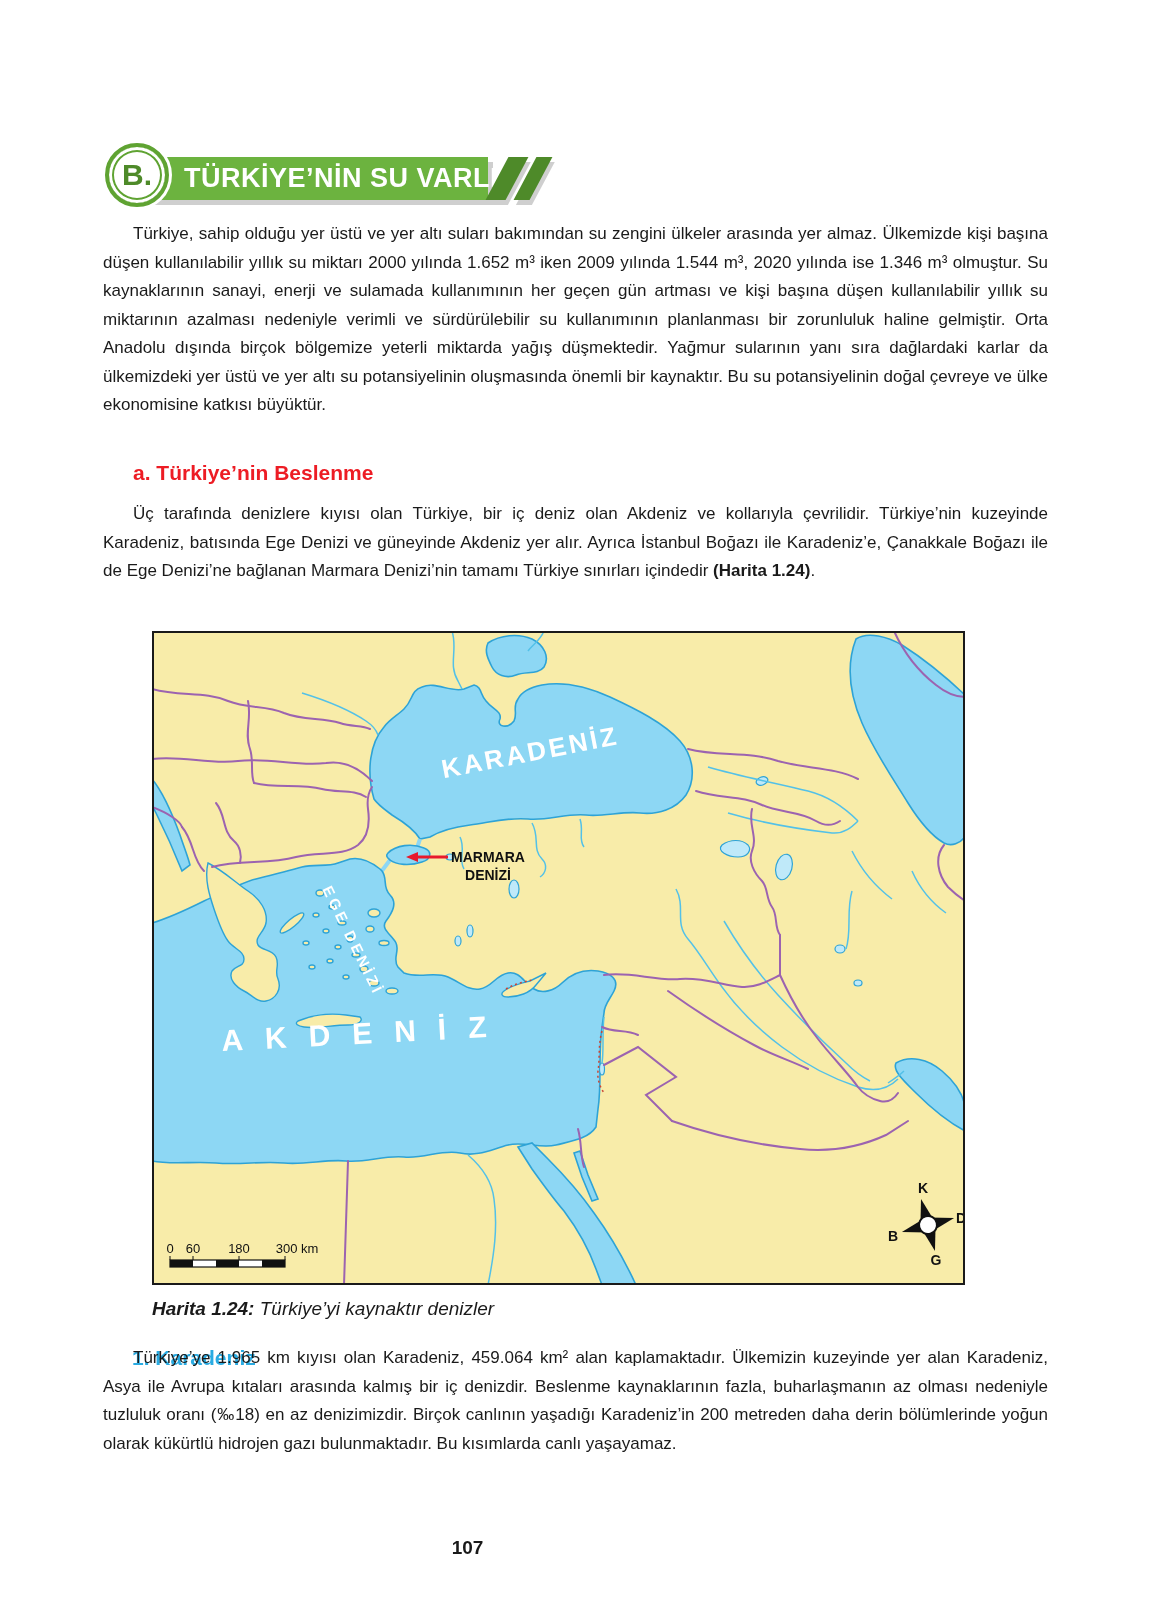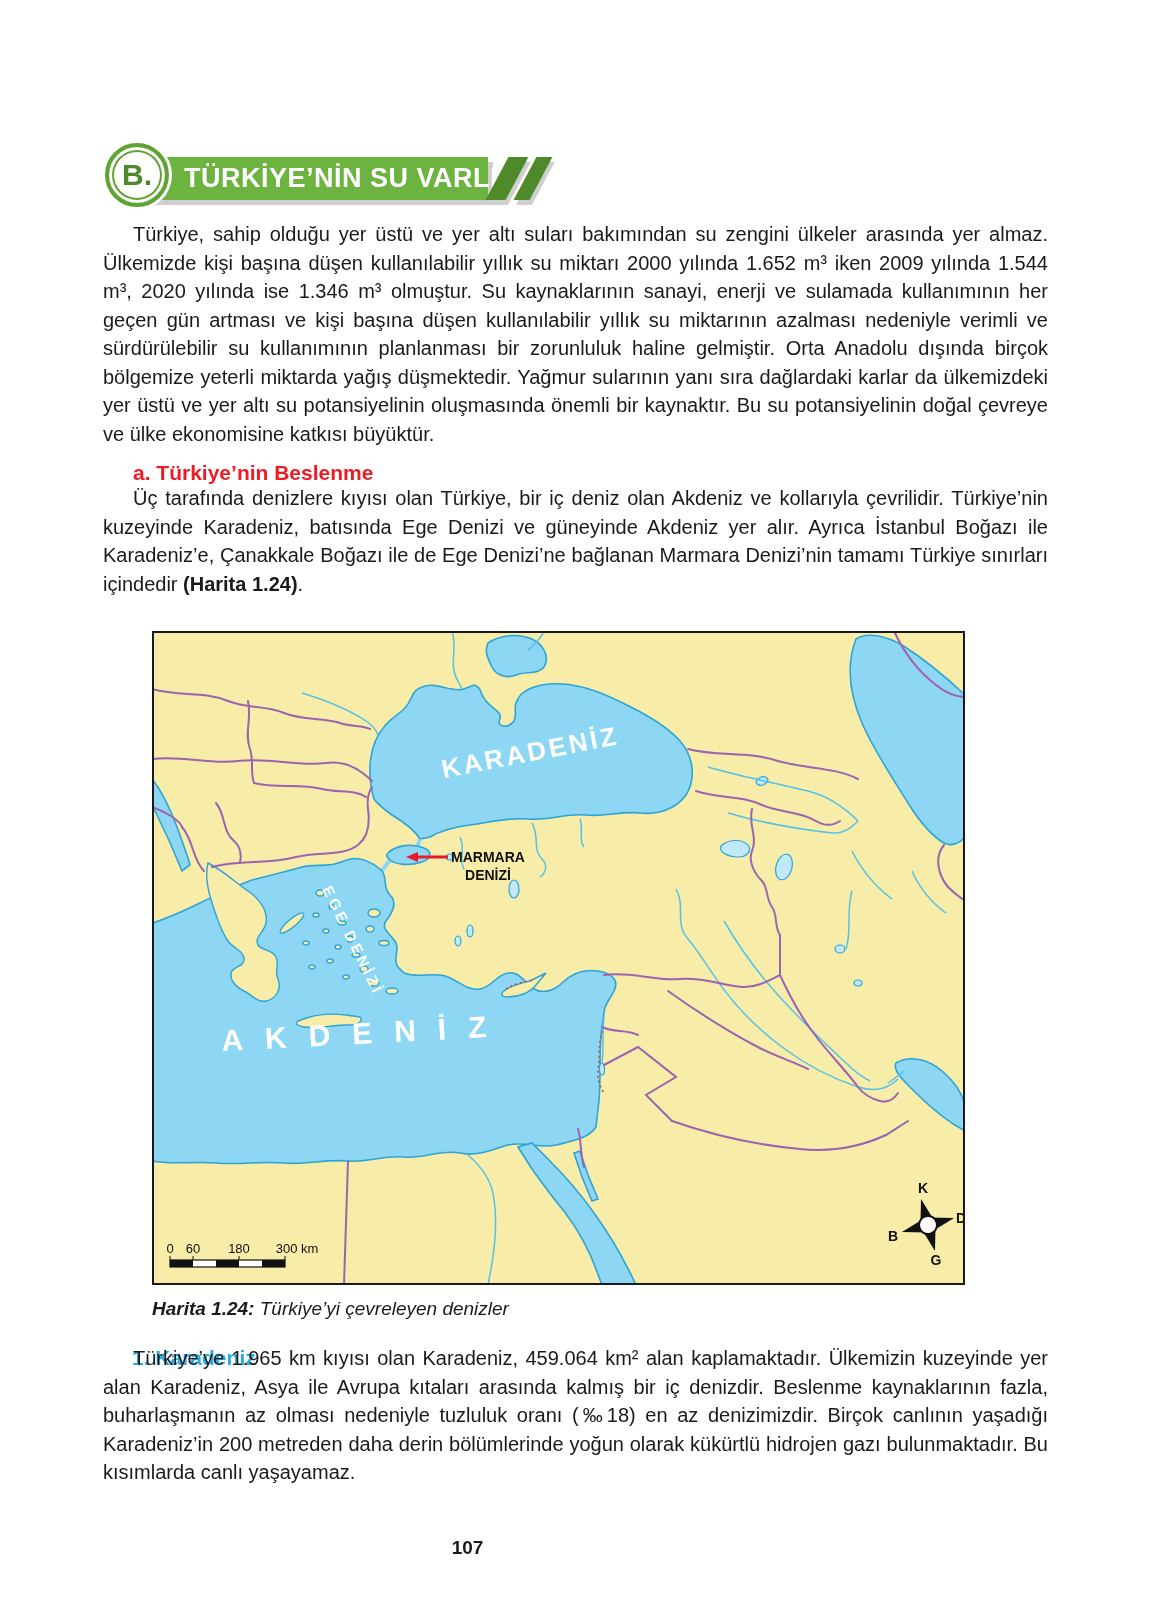--- a/index.html
+++ b/index.html
@@ -12,24 +12,24 @@
   .banner-title{color:#ffffff;font-weight:bold;font-size:27px;letter-spacing:.5px;padding-left:48px;white-space:nowrap;}
   .stripe{position:absolute;top:14px;height:43px;background:#4e8a29;transform:skewX(-28deg);box-shadow:5px 5px 0 #cfcfcf;}
   .stripe1{left:392px;width:20px;}
   .stripe2{left:420px;width:16px;}
   .badge{position:absolute;left:0;top:0;width:56px;height:56px;border-radius:50%;background:#ffffff;
          border:4px solid #5fa332;box-shadow:inset 0 0 0 3px #ffffff,inset 0 0 0 5px #5fa332, 0 0 0 3px #ffffff;
          display:flex;align-items:center;justify-content:center;z-index:2;}
   .badge span{color:#4e8a29;font-weight:bold;font-size:30px;line-height:1;}
 
   
-  .para{position:absolute;left:103px;width:945px;font-size:20px;line-height:28.5px;text-align:justify;margin:0;}
+  .para{position:absolute;left:103px;width:945px;font-size:17px;line-height:28.5px;text-align:justify;margin:0;}
   .para .indent{display:inline-block;width:30px;}
   .p1{top:220px;}
-  .p2{top:484px;}
+  .p2{top:500px;}
   .p3{top:1344px;}
   .h-red{position:absolute;left:133px;top:461px;color:#ed1c24;font-weight:bold;font-size:21px;margin:0;}
   .h-blue{position:absolute;left:116px;top:1330px;color:#29abe2;font-weight:bold;font-size:21px;margin:16px;}
 
   
   .map-wrap{position:absolute;left:152px;top:631px;width:813px;height:654px;}
   .caption{position:absolute;left:152px;top:1298px;font-size:19px;font-style:italic;}
   .caption b{}
 
   .pageno{position:absolute;left:0;top:1537px;width:935px;text-align:center;font-weight:bold;font-size:19px;}
@@ -206,19 +206,19 @@
     <rect x="4" y="21" width="115" height="7" fill="#ffffff" stroke="#111111" stroke-width="1.2"></rect>
     <rect x="4" y="21" width="23" height="7" fill="#111111"></rect>
     <rect x="50" y="21" width="23" height="7" fill="#111111"></rect>
     <rect x="96" y="21" width="23" height="7" fill="#111111"></rect>
   </g>
 
   <rect x="1" y="1" width="811" height="652" fill="none" stroke="#1a1a1a" stroke-width="2"></rect>
 </svg>
 </div>
 
-<div class="caption"><b>Harita 1.24:</b><span> Türkiye’yi çevreleyen denizler</span></div>
+<div class="caption"><b>Harita 1.24:</b><span> Türkiye’yi kaynaktır denizler</span></div>
 
 <h3 class="h-blue">1. Karadeniz</h3>
 
 <p class="para p3"><span class="indent"></span><span>Türkiye’ye 1.965 km kıyısı olan Karadeniz, 459.064 km² alan kaplamaktadır. Ülkemizin kuzeyinde yer alan Karadeniz, Asya ile Avrupa kıtaları arasında kalmış bir iç denizdir. Beslenme kaynaklarının fazla, buharlaşmanın az olması nedeniyle tuzluluk oranı (‰18) en az denizimizdir. Birçok canlının yaşadığı Karadeniz’in 200 metreden daha derin bölümlerinde yoğun olarak kükürtlü hidrojen gazı bulunmaktadır. Bu kısımlarda canlı yaşayamaz.</span></p>
 
 <div class="pageno">107</div>
 
 </body></html>

